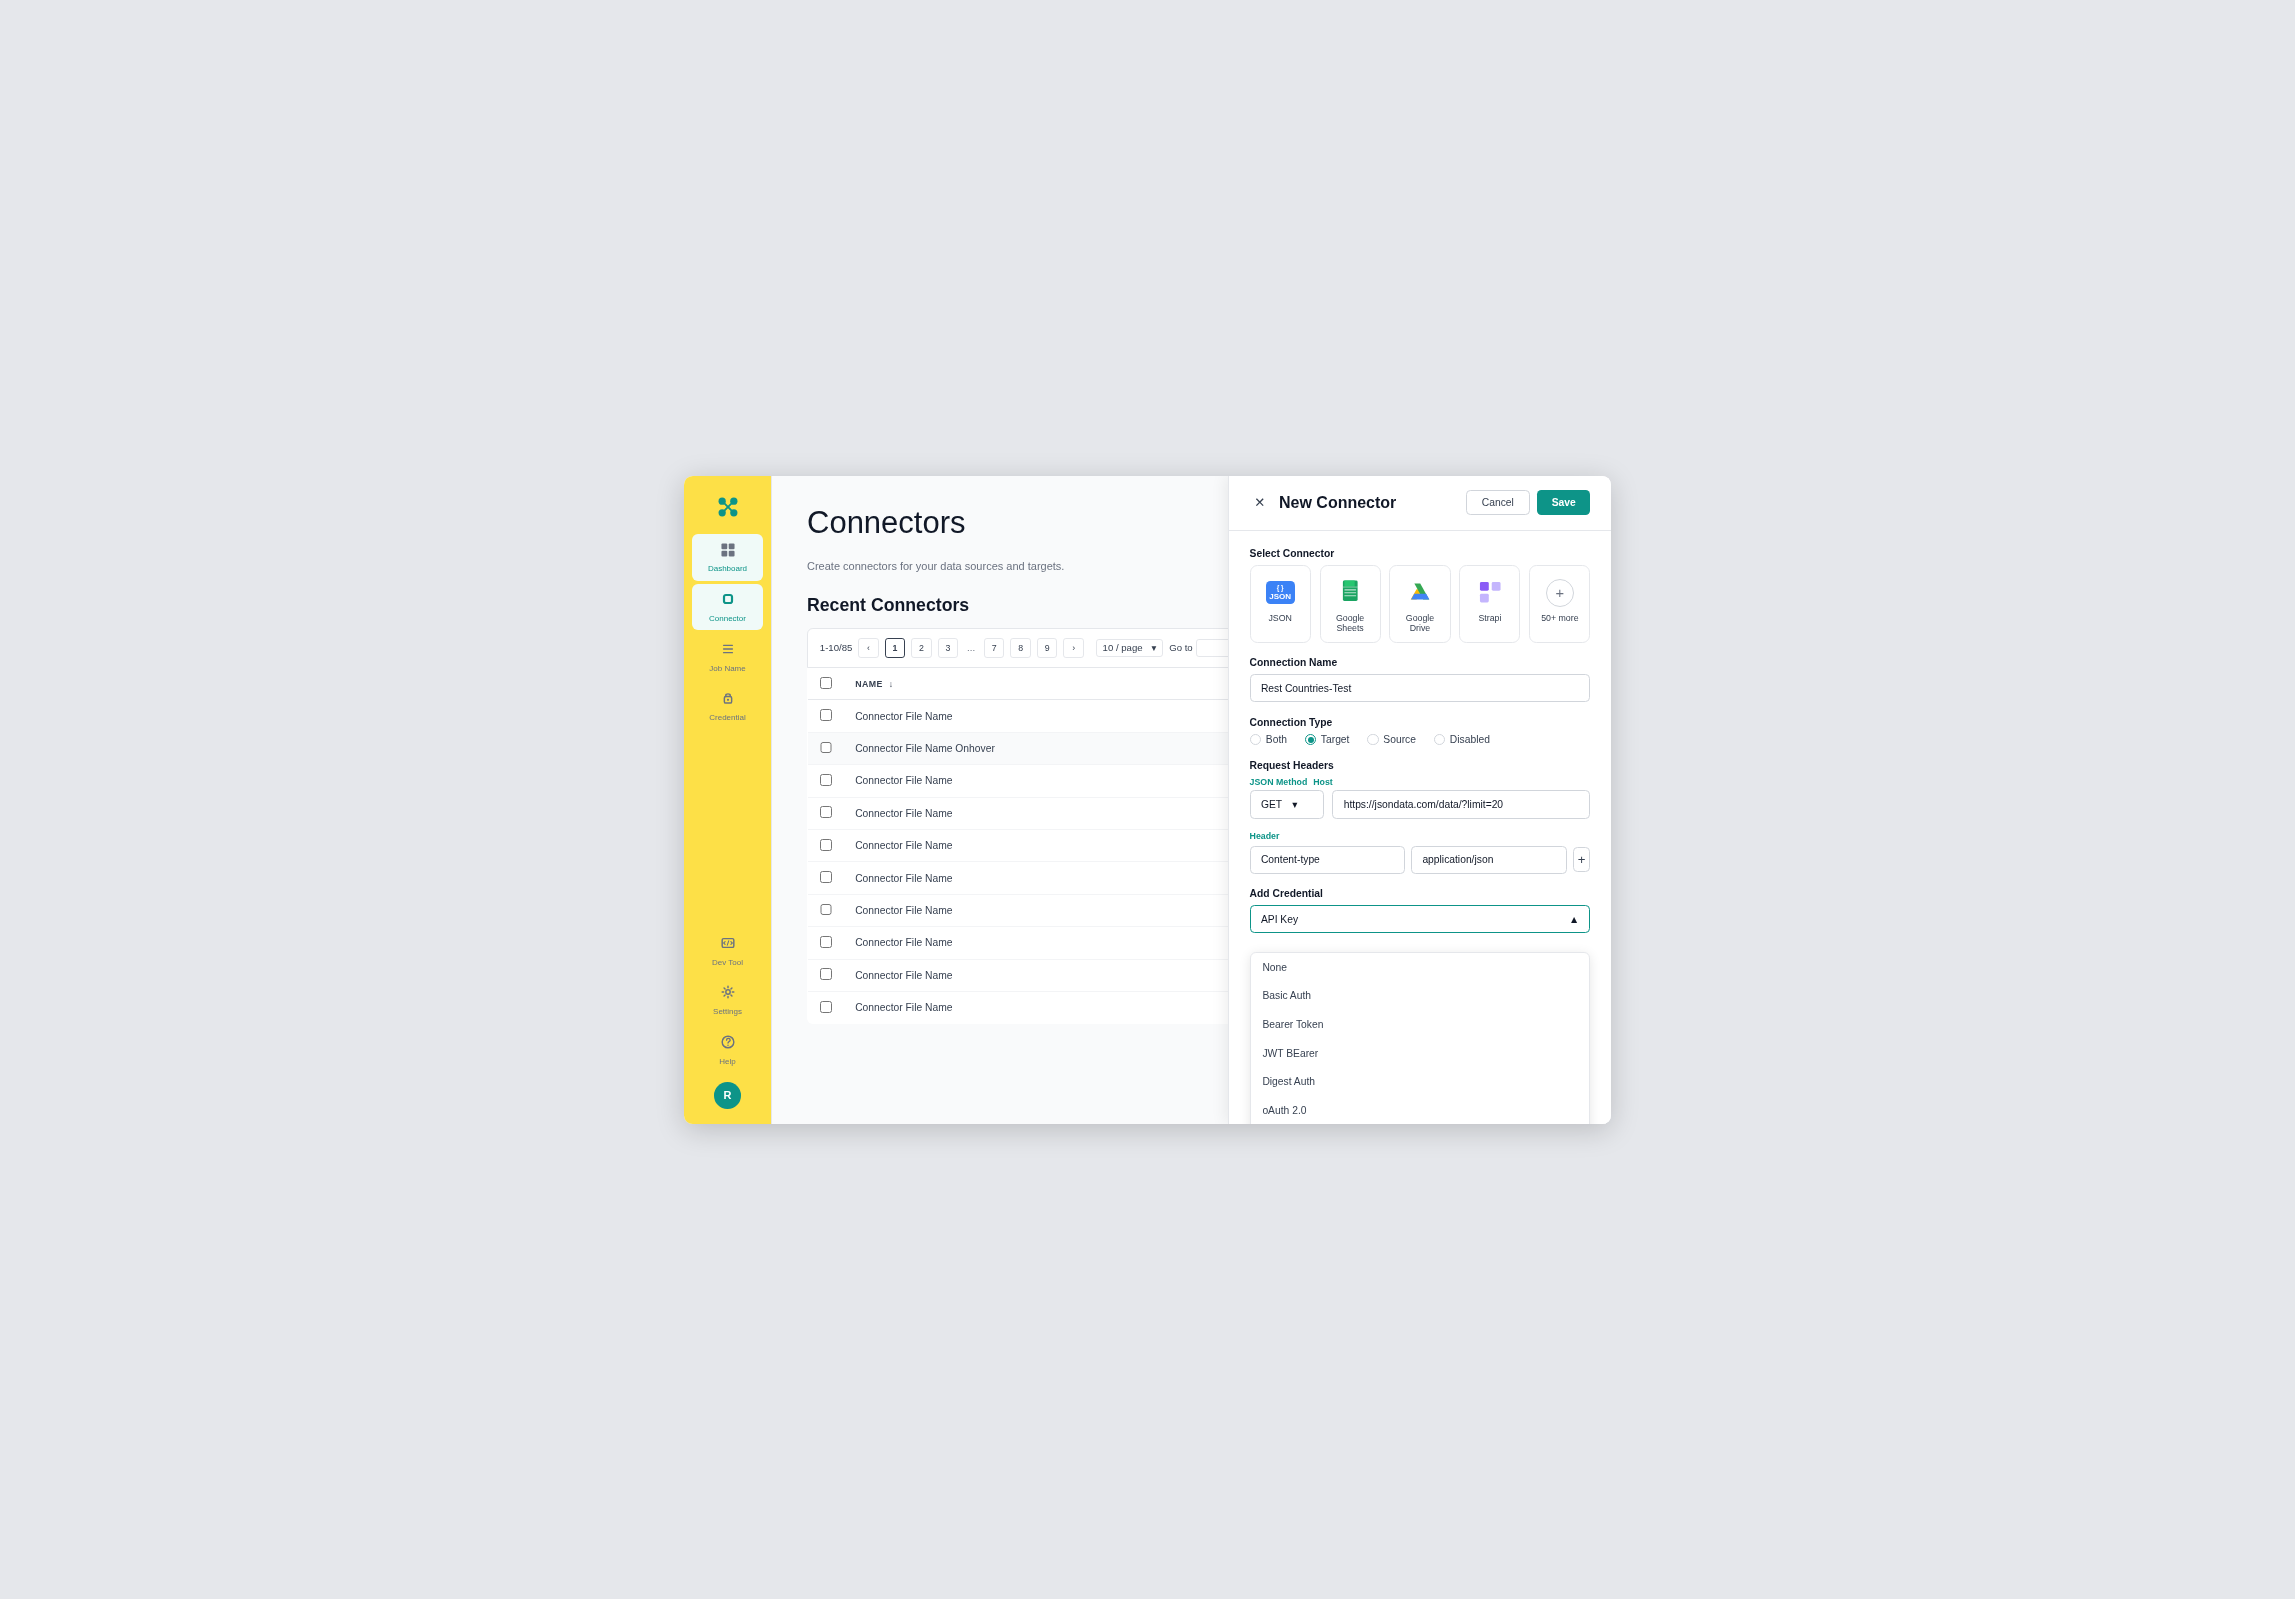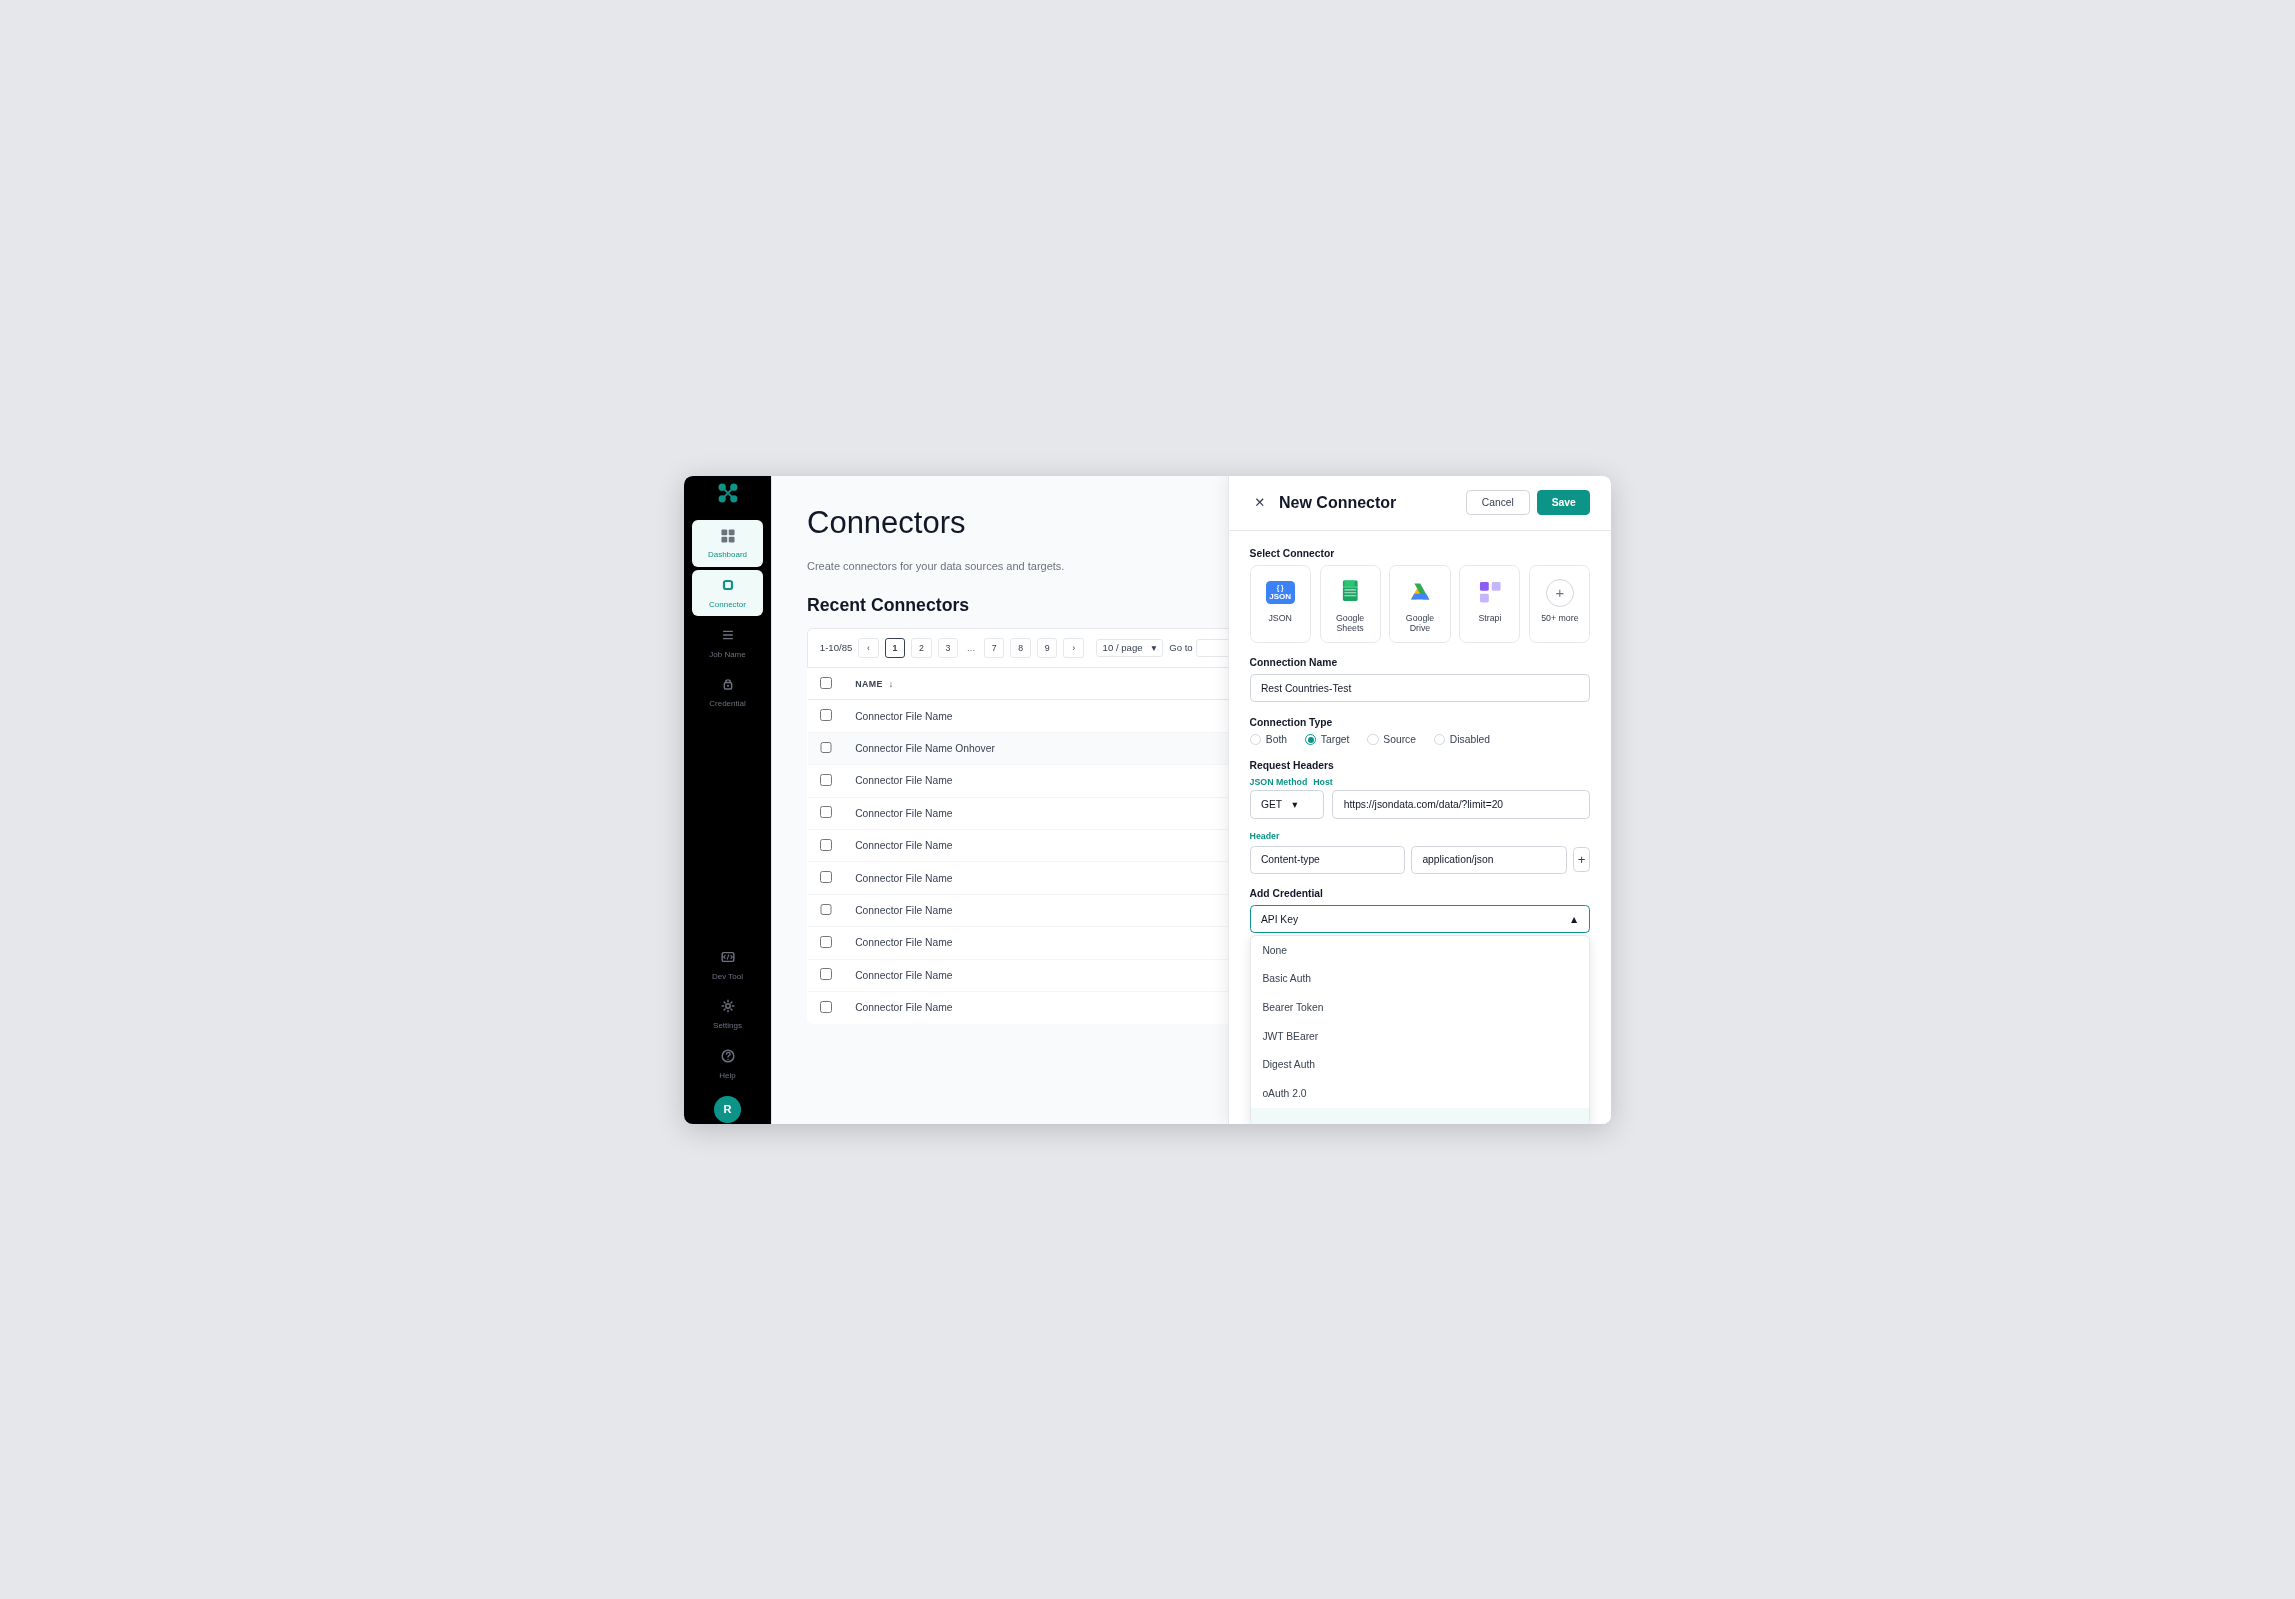--- a/index.html
+++ b/index.html
@@ -1,20 +1,20 @@
 <!DOCTYPE html>
 <html style="font-size:11.8px"><head>
   <meta charset="utf-8">
   <style>
     * { box-sizing: border-box; margin: 0; padding: 0; }
     body { font-family: -apple-system, BlinkMacSystemFont, 'Segoe UI', sans-serif; background: #e5e7eb; display: flex; align-items: center; justify-content: center; min-height: 100vh; }
     .app-window { width: 927px; min-height: 648px; background: #fff; border-radius: 8.8px; box-shadow: 0 5.9px 29px rgba(0,0,0,0.18); display: flex; overflow: hidden; position: relative; }
 
     
-    .sidebar { width: 88px; background: #000000; border-right: 0.7px solid #e5e7eb; display: flex; flex-direction: column; align-items: center; padding: 1px 0; gap: 2.9px; }
+    .sidebar { width: 88px; background: #fde047; border-right: 0.7px solid #e5e7eb; display: flex; flex-direction: column; align-items: center; padding: 15px 0; gap: 2.9px; }
     .sidebar-logo { width: 32px; height: 32px; margin-bottom: 8.8px; }
     .sidebar-logo svg { width: 32px; height: 32px; }
     .sidebar-item { display: flex; flex-direction: column; align-items: center; gap: 2.9px; padding: 7.4px 5.9px; border-radius: 5.9px; cursor: pointer; width: 71px; }
     .sidebar-item.active { background: #f0faf8; }
     .sidebar-item .icon { font-size: 16px; color: #6b7280; }
     .sidebar-item.active .icon { color: #0d9488; }
     .sidebar-item .label { font-size: 8px; color: #6b7280; text-align: center; }
     .sidebar-item.active .label { color: #0d9488; }
     .sidebar-spacer { flex: 1; }
     .sidebar-avatar { width: 26.5px; height: 26.5px; border-radius: 50%; background: #0d9488; color: #fff; display: flex; align-items: center; justify-content: center; font-size: 11px; font-weight: 700; margin-top: 5.9px; cursor: pointer; }
@@ -397,21 +397,21 @@
           <button class="add-header-btn">+</button>
         </div>
       </div>
 
       <div>
         <div class="form-section-title">Add Credential</div>
         <div class="credential-select">
           <span>API Key</span>
           <span>▲</span>
         </div>
-        <div class="dropdown-menu" style="margin-top:2px;text-align:right;">
+        <div class="dropdown-menu" style="margin-top:19px;text-align:right;">
           <div class="dropdown-item">
             <span>None</span>
           </div>
           <div class="dropdown-item">
             <span>Basic Auth</span>
           </div>
           <div class="dropdown-item">
             <span>Bearer Token</span>
           </div>
           <div class="dropdown-item">

